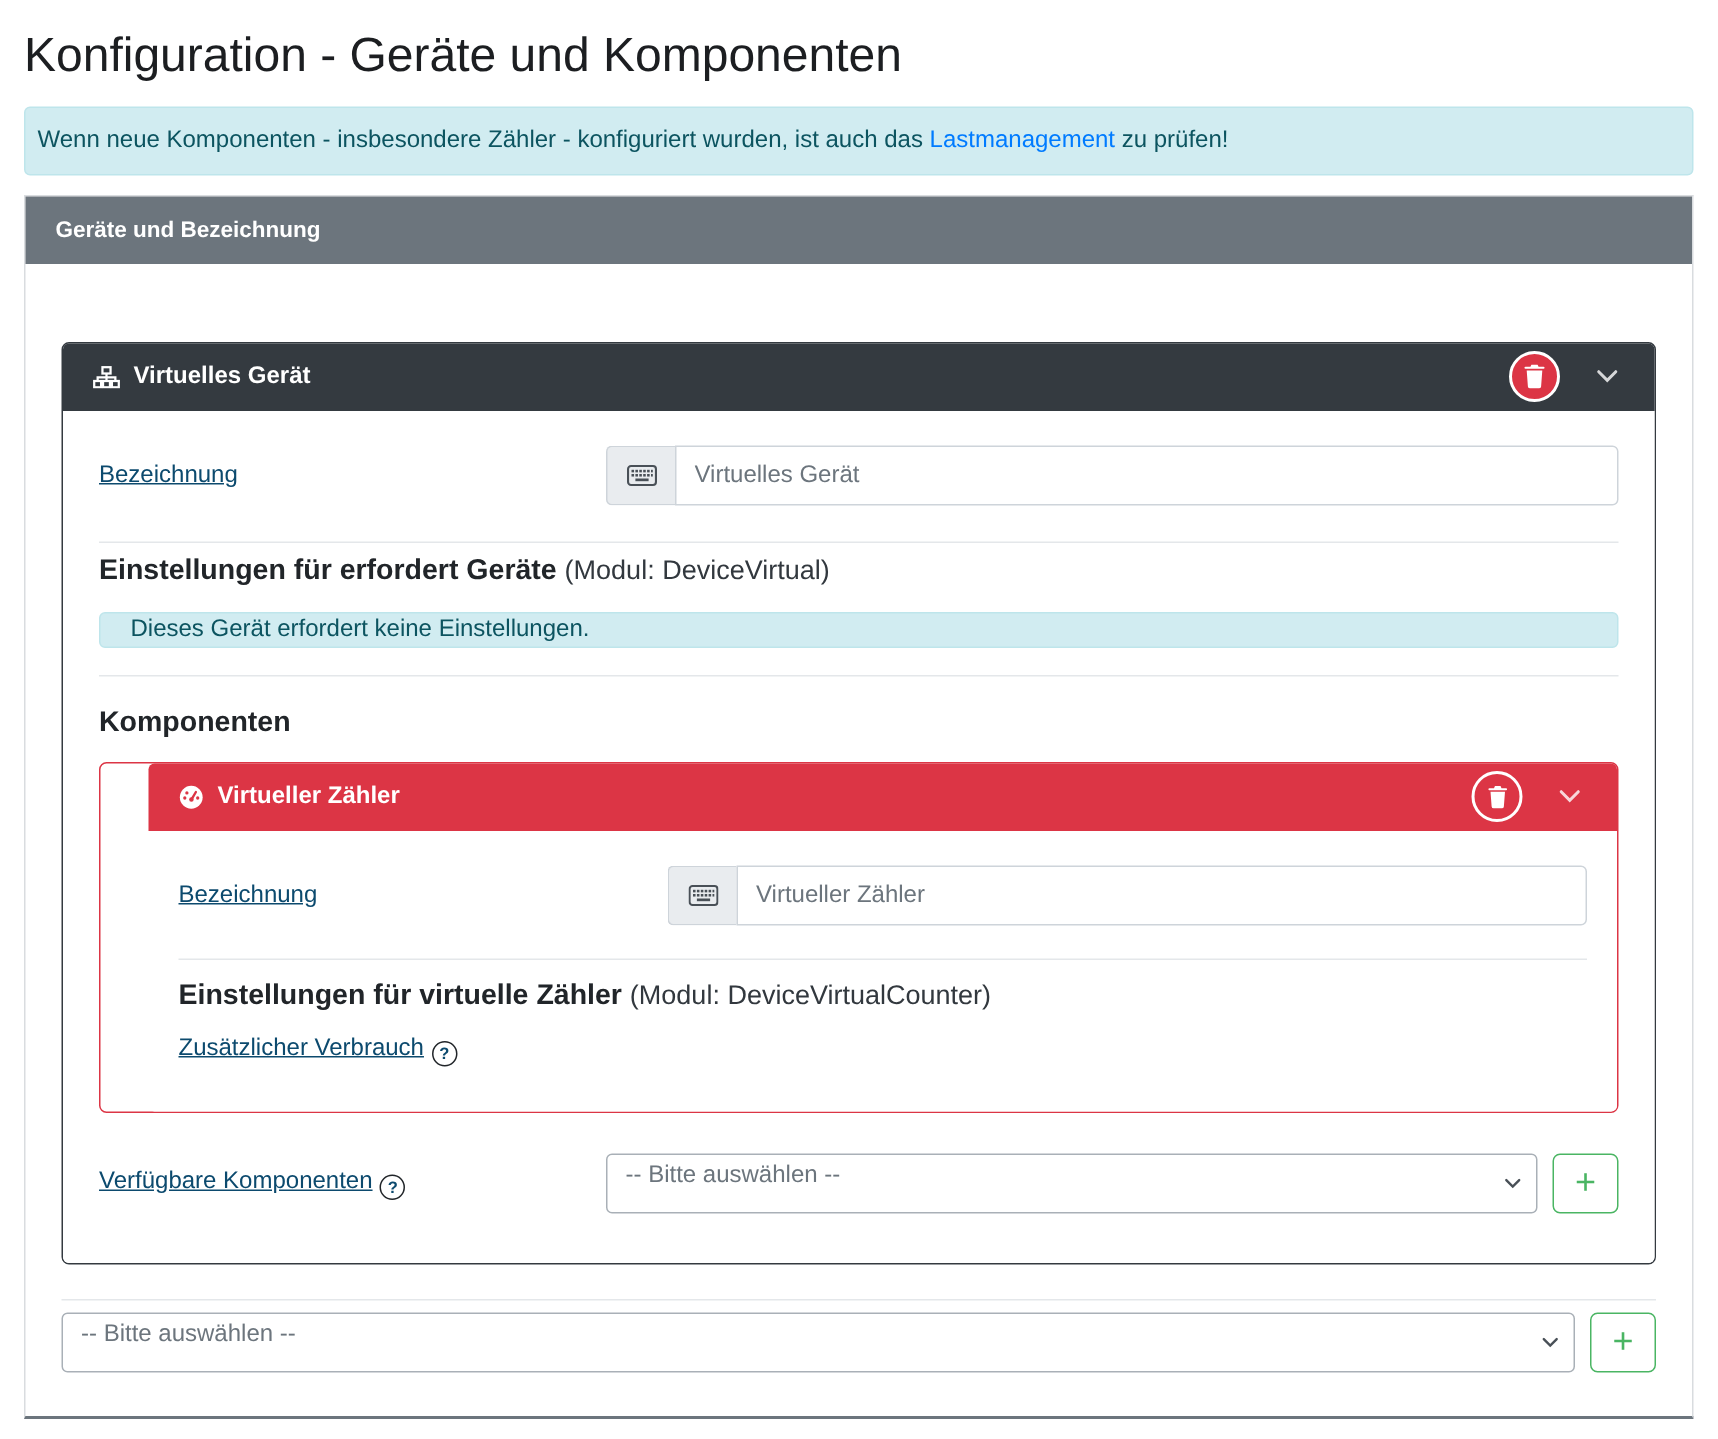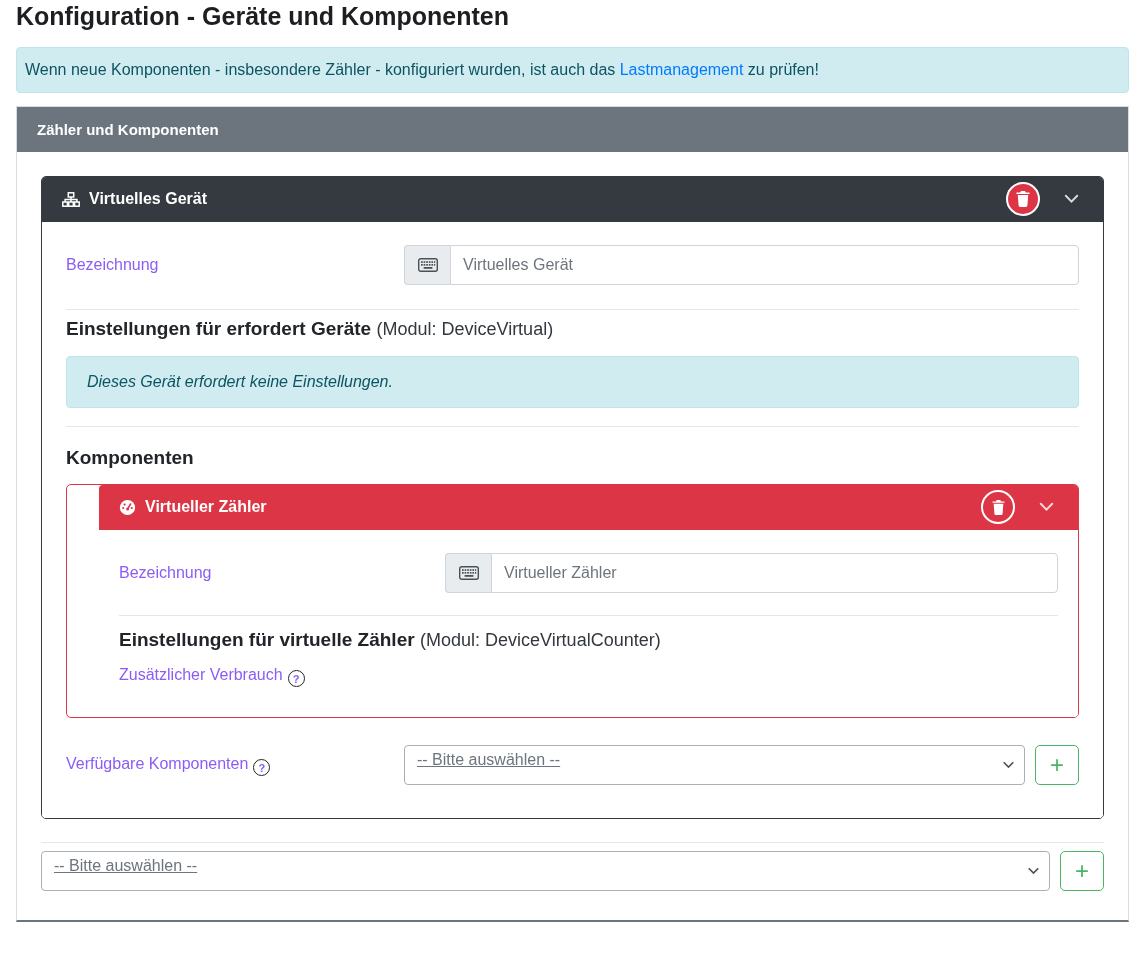--- a/index.html
+++ b/index.html
@@ -4,40 +4,40 @@
 <style>
   * { box-sizing: border-box; margin: 0; padding: 0; }
   html,body { background:#fff; }
   body {
     width:1145px; height:959px; overflow:hidden;
     font-family:"Liberation Sans", sans-serif;
     color:#212529; font-size:16px;
     padding:0 16px;
   }
   
-  .page-title { font-size:25px; font-weight:700; line-height:1.15; margin:2px 0 16px; color:#1c1e21; }
+  .page-title { font-size:32px; font-weight:400; line-height:1.15; margin:18px 0 16px; color:#1c1e21; }
 
   
   .alert-info {
     background:#d1ecf1; border:1px solid #bee5eb; border-radius:4px;
     color:#0c5460; padding:13px 8px; line-height:18px;
   }
   .alert-info a { color:#007bff; text-decoration:none; cursor:pointer; }
 
   
   .panel { margin-top:13px; border:1px solid #d9dcdf; border-bottom:2px solid #6c757d; background:#fff; }
   .panel-header {
     background:#6c757d; color:#fff; font-weight:bold; font-size:15px;
     padding:14px 20px;
   }
   .panel-body { padding:24px 24px 29px; }
 
   
   .card { border-radius:5px; }
-  .card-dark  { border:1px solid #343a40; }
+  .card-dark  { border:1px solid #343a40;margin-top:28px; }
   .card-red   { border:1px solid #dc3545; margin-top:15px;padding-left:32px; }
   .card-header {
     display:flex; align-items:center; min-height:45px; padding:5px 20px;
     border-radius:4px 4px 0 0; color:#fff; font-weight:bold; font-size:16px;
   }
   .card-dark > .card-header { background:#343a40; }
   .card-red  > .card-header { background:#dc3545; }
   .card-header .hdr-icon { display:inline-flex; margin-right:9px; }
   .hdr-spacer { flex:1; }
   .trash-btn {
@@ -45,21 +45,21 @@
     display:flex; align-items:center; justify-content:center;
     cursor:pointer; margin-right:20px; background:transparent; flex:0 0 auto;
   }
   .card-dark .trash-btn { background:#dc3545; }
   .chev-btn { background:none; border:none; cursor:pointer; color:rgba(255,255,255,.8); display:flex; padding:4px; }
   .card-body-dark { padding:23px 24px 33px; background:#fff; border-radius:0 0 4px 4px; }
   .card-body-red  { padding:23px 20px 30px; background:#fff; border-radius:0 0 4px 4px; }
 
   
   .form-row { display:flex; align-items:center; }
-  .form-label { flex:0 0 338px; padding-right:12px; color:#8b5cf6; }
+  .form-label { flex:0 0 338px; padding-right:12px; color:#0c4a6e;text-decoration:underline; }
   .card-red .form-label { flex:0 0 326px; }
   .panel-row .form-label { flex:0 0 352px; }
   .q-icon {
     display:inline-flex; align-items:center; justify-content:center;
     width:17px; height:17px; border:1.5px solid #212529; border-radius:50%;
     font-size:11px; font-weight:bold; vertical-align:-3px; margin-left:5px;
   }
   .q-icon::after { content:"?"; }
 
   .input-group { flex:1; display:flex; height:40px; }
@@ -81,57 +81,56 @@
   }
   .ig-input.mid { border-radius:0; }
   .ig-input::placeholder { color:#6c757d; opacity:1; }
 
   .select-wrap { position:relative; flex:1; height:40px; }
   .select-wrap select {
     width:100%; height:100%; -webkit-appearance:none; appearance:none;
     border:1px solid #a9b0b7; border-radius:4px; background:#fff;
     padding:0 30px 12px 12px; font-size:16px; color:#6c757d; cursor:pointer;
     font-family:"Liberation Sans", sans-serif;
-    text-decoration:underline;
   }
   .select-arrow { position:absolute; right:11px; top:50%; transform:translateY(-50%); pointer-events:none; color:#495057; display:flex; }
   .add-btn {
     flex:0 0 44px; height:40px; margin-left:10px; cursor:pointer;
     border:1px solid #4ab563; color:#4ab563; background:#fff; border-radius:5px;
     font-size:24px; line-height:1; display:flex; align-items:center; justify-content:center;
   }
 
   hr.divider { border:none; border-top:1px solid #e4e7ea; }
   .sec-heading { font-size:19px; font-weight:bold; }
   .sec-heading .module { font-weight:normal; font-size:18px; color:#32383e; }
 
   
   .hr-1 { margin-top:24px; }
   .h-settings { margin-top:8px; }
-  .alert-noset { margin-top:16px; padding:16px 20px;font-style:italic; }
+  .alert-noset { margin-top:16px; padding:2px 20px; }
   .hr-2 { margin-top:18px; }
   .h-komponenten { margin:20px 0 0; }
   .hr-3 { margin-top:22px; }
   .h-settings2 { margin-top:13px; }
   .row-verbrauch { margin-top:15px; }
   .row-avail-comp { margin-top:27px; }
   .hr-4 { margin-top:23px; }
   .row-avail-dev { margin-top:8px; }
 </style>
 </head>
 <body>
 
 <h1 class="page-title">Konfiguration - Geräte und Komponenten</h1>
 
 <div class="alert-info">
   <span>Wenn neue Komponenten - insbesondere Zähler - konfiguriert wurden, ist auch das </span><a>Lastmanagement</a><span> zu prüfen!</span>
 </div>
 
 <div class="panel">
-  <div class="panel-header">Zähler und Komponenten</div>
+  <div class="panel-header">Geräte und Bezeichnung</div>
   <div class="panel-body">
 
     <div class="card card-dark">
       <div class="card-header">
         <span class="hdr-icon">
           <svg width="18" height="15" viewBox="0 0 18 15" fill="none" stroke="#fff" stroke-width="1.5">
             <rect x="6.3" y="0.8" width="5.4" height="4.2"></rect>
             <rect x="0.8" y="10" width="4.6" height="4.2"></rect>
             <rect x="6.7" y="10" width="4.6" height="4.2"></rect>
             <rect x="12.6" y="10" width="4.6" height="4.2"></rect>

